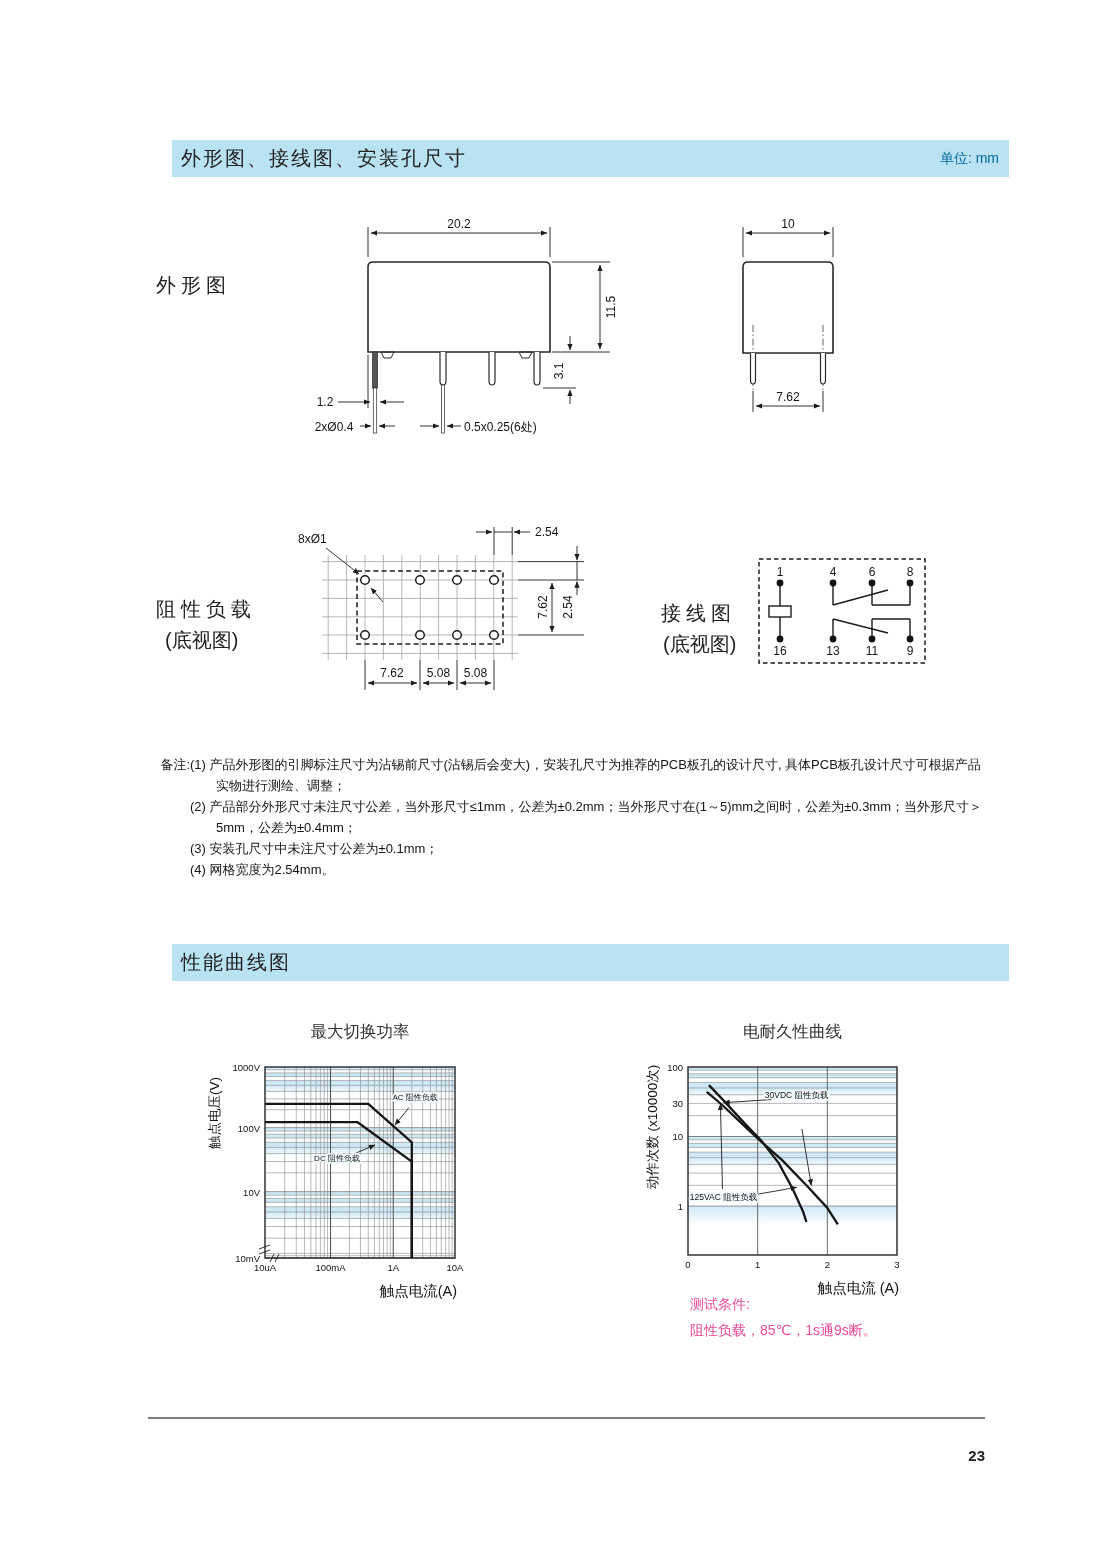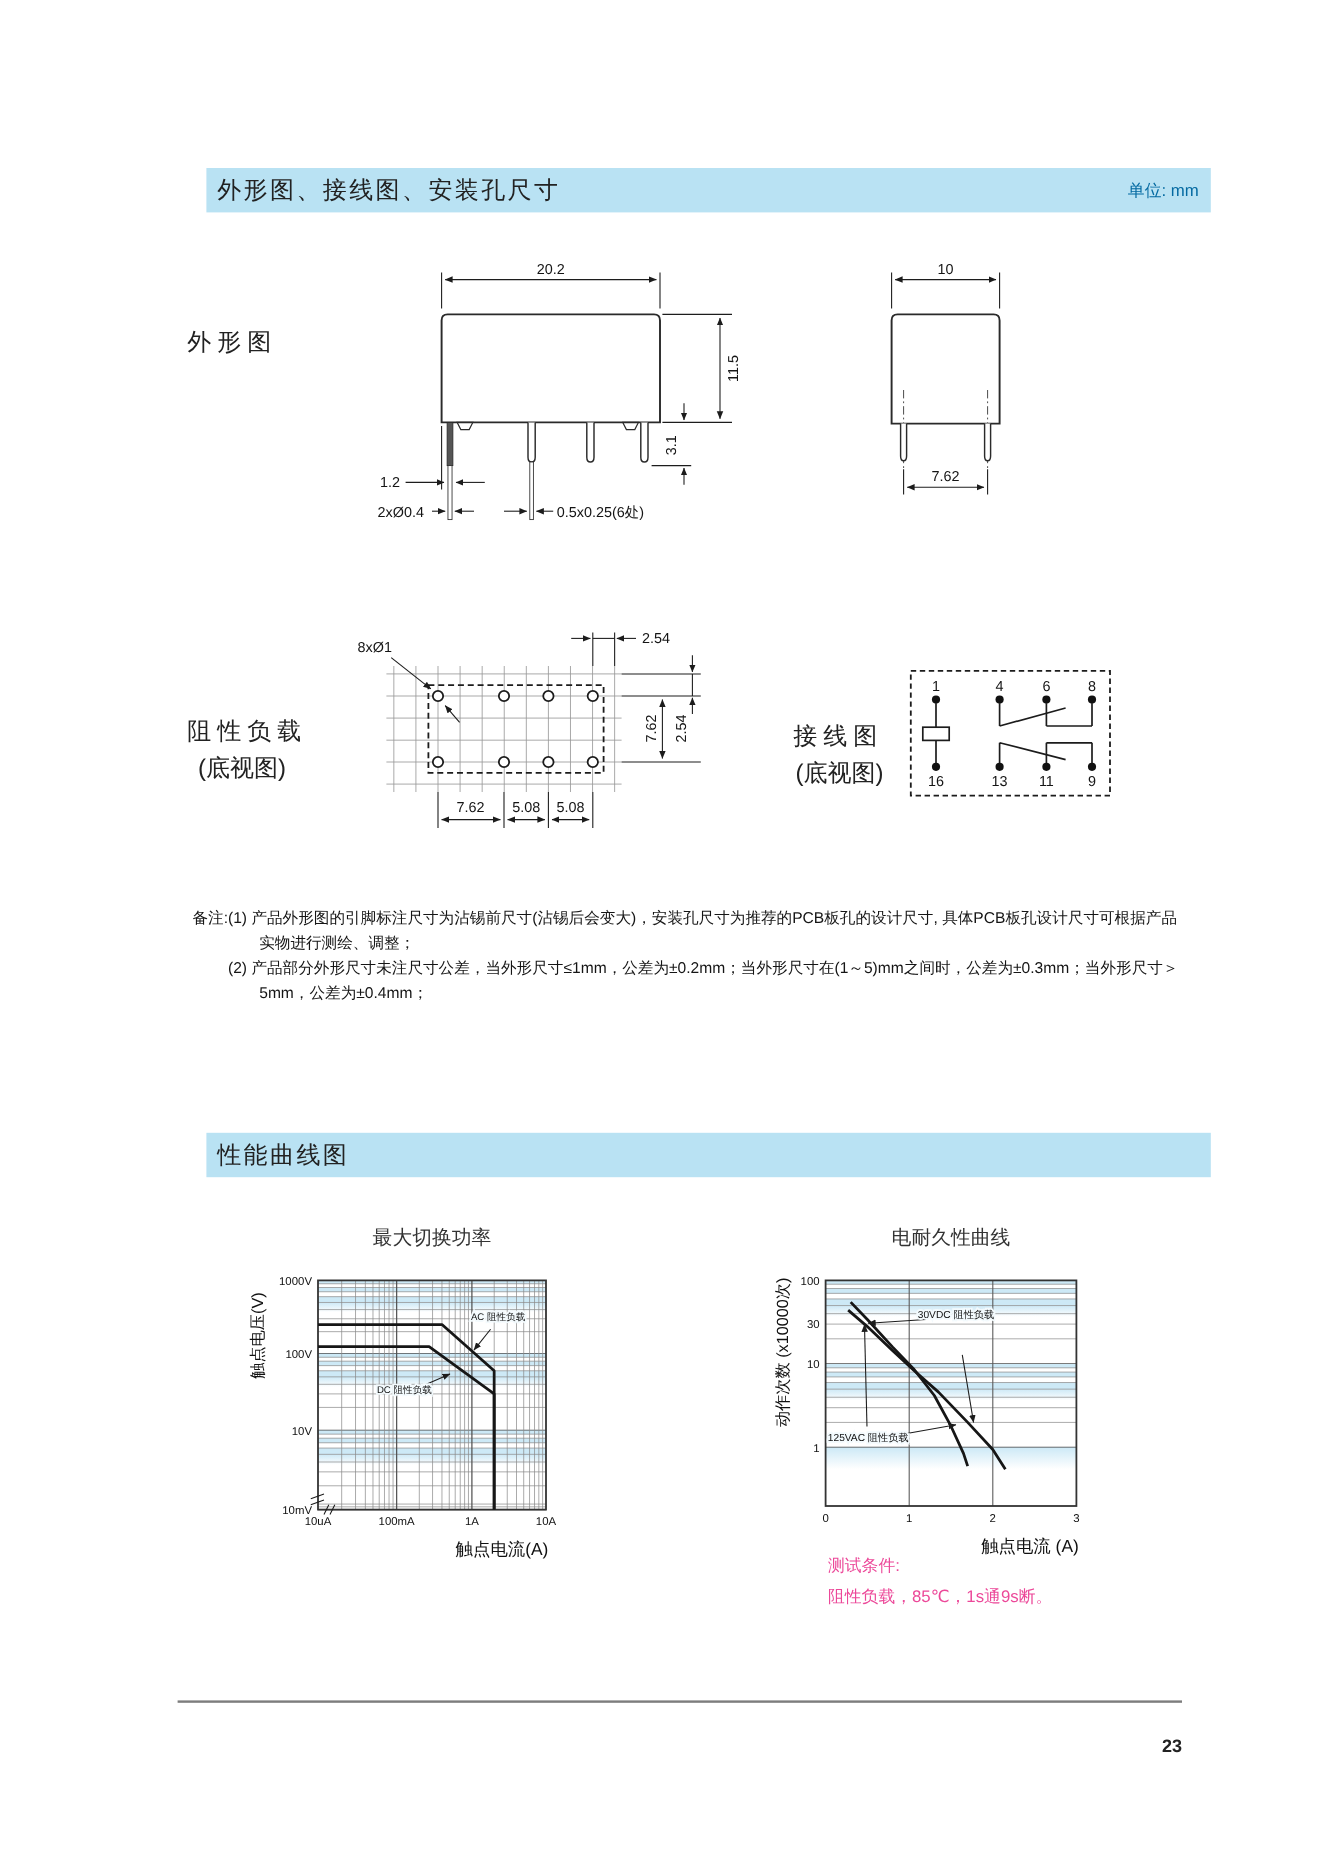--- a/index.html
+++ b/index.html
@@ -197,20 +197,22 @@
   <text class="pintxt" x="88" y="110" text-anchor="middle">13</text>
   <text class="pintxt" x="127" y="110" text-anchor="middle">11</text>
   <text class="pintxt" x="165" y="110" text-anchor="middle">9</text>
 </svg>
 
 <div class="abs notes">
   <div class="nlab">备注:</div>
   <div class="nitems">
     <div class="nitem">(1) 产品外形图的引脚标注尺寸为沾锡前尺寸(沾锡后会变大)，安装孔尺寸为推荐的PCB板孔的设计尺寸, 具体PCB板孔设计尺寸可根据产品实物进行测绘、调整；</div>
     <div class="nitem">(2) 产品部分外形尺寸未注尺寸公差，当外形尺寸≤1mm，公差为±0.2mm；当外形尺寸在(1～5)mm之间时，公差为±0.3mm；当外形尺寸＞5mm，公差为±0.4mm；</div>
+    <div class="nitem">(3) 安装孔尺寸中未注尺寸公差为±0.1mm；</div>
+    <div class="nitem">(4) 网格宽度为2.54mm。</div>
   </div>
 </div>
 
 <div class="abs bar" style="top:944px">
   <span class="t">性能曲线图</span>
 </div>
 
 <svg class="abs" id="chart-left" style="left:195px;top:1015px" width="280" height="300">
     <rect x="70" y="52" width="190" height="2.796697823068463" fill="#cde9f6"></rect>
     <rect x="70" y="57.92313999505241" width="190" height="3.5444677992762124" fill="#cde9f6"></rect>

